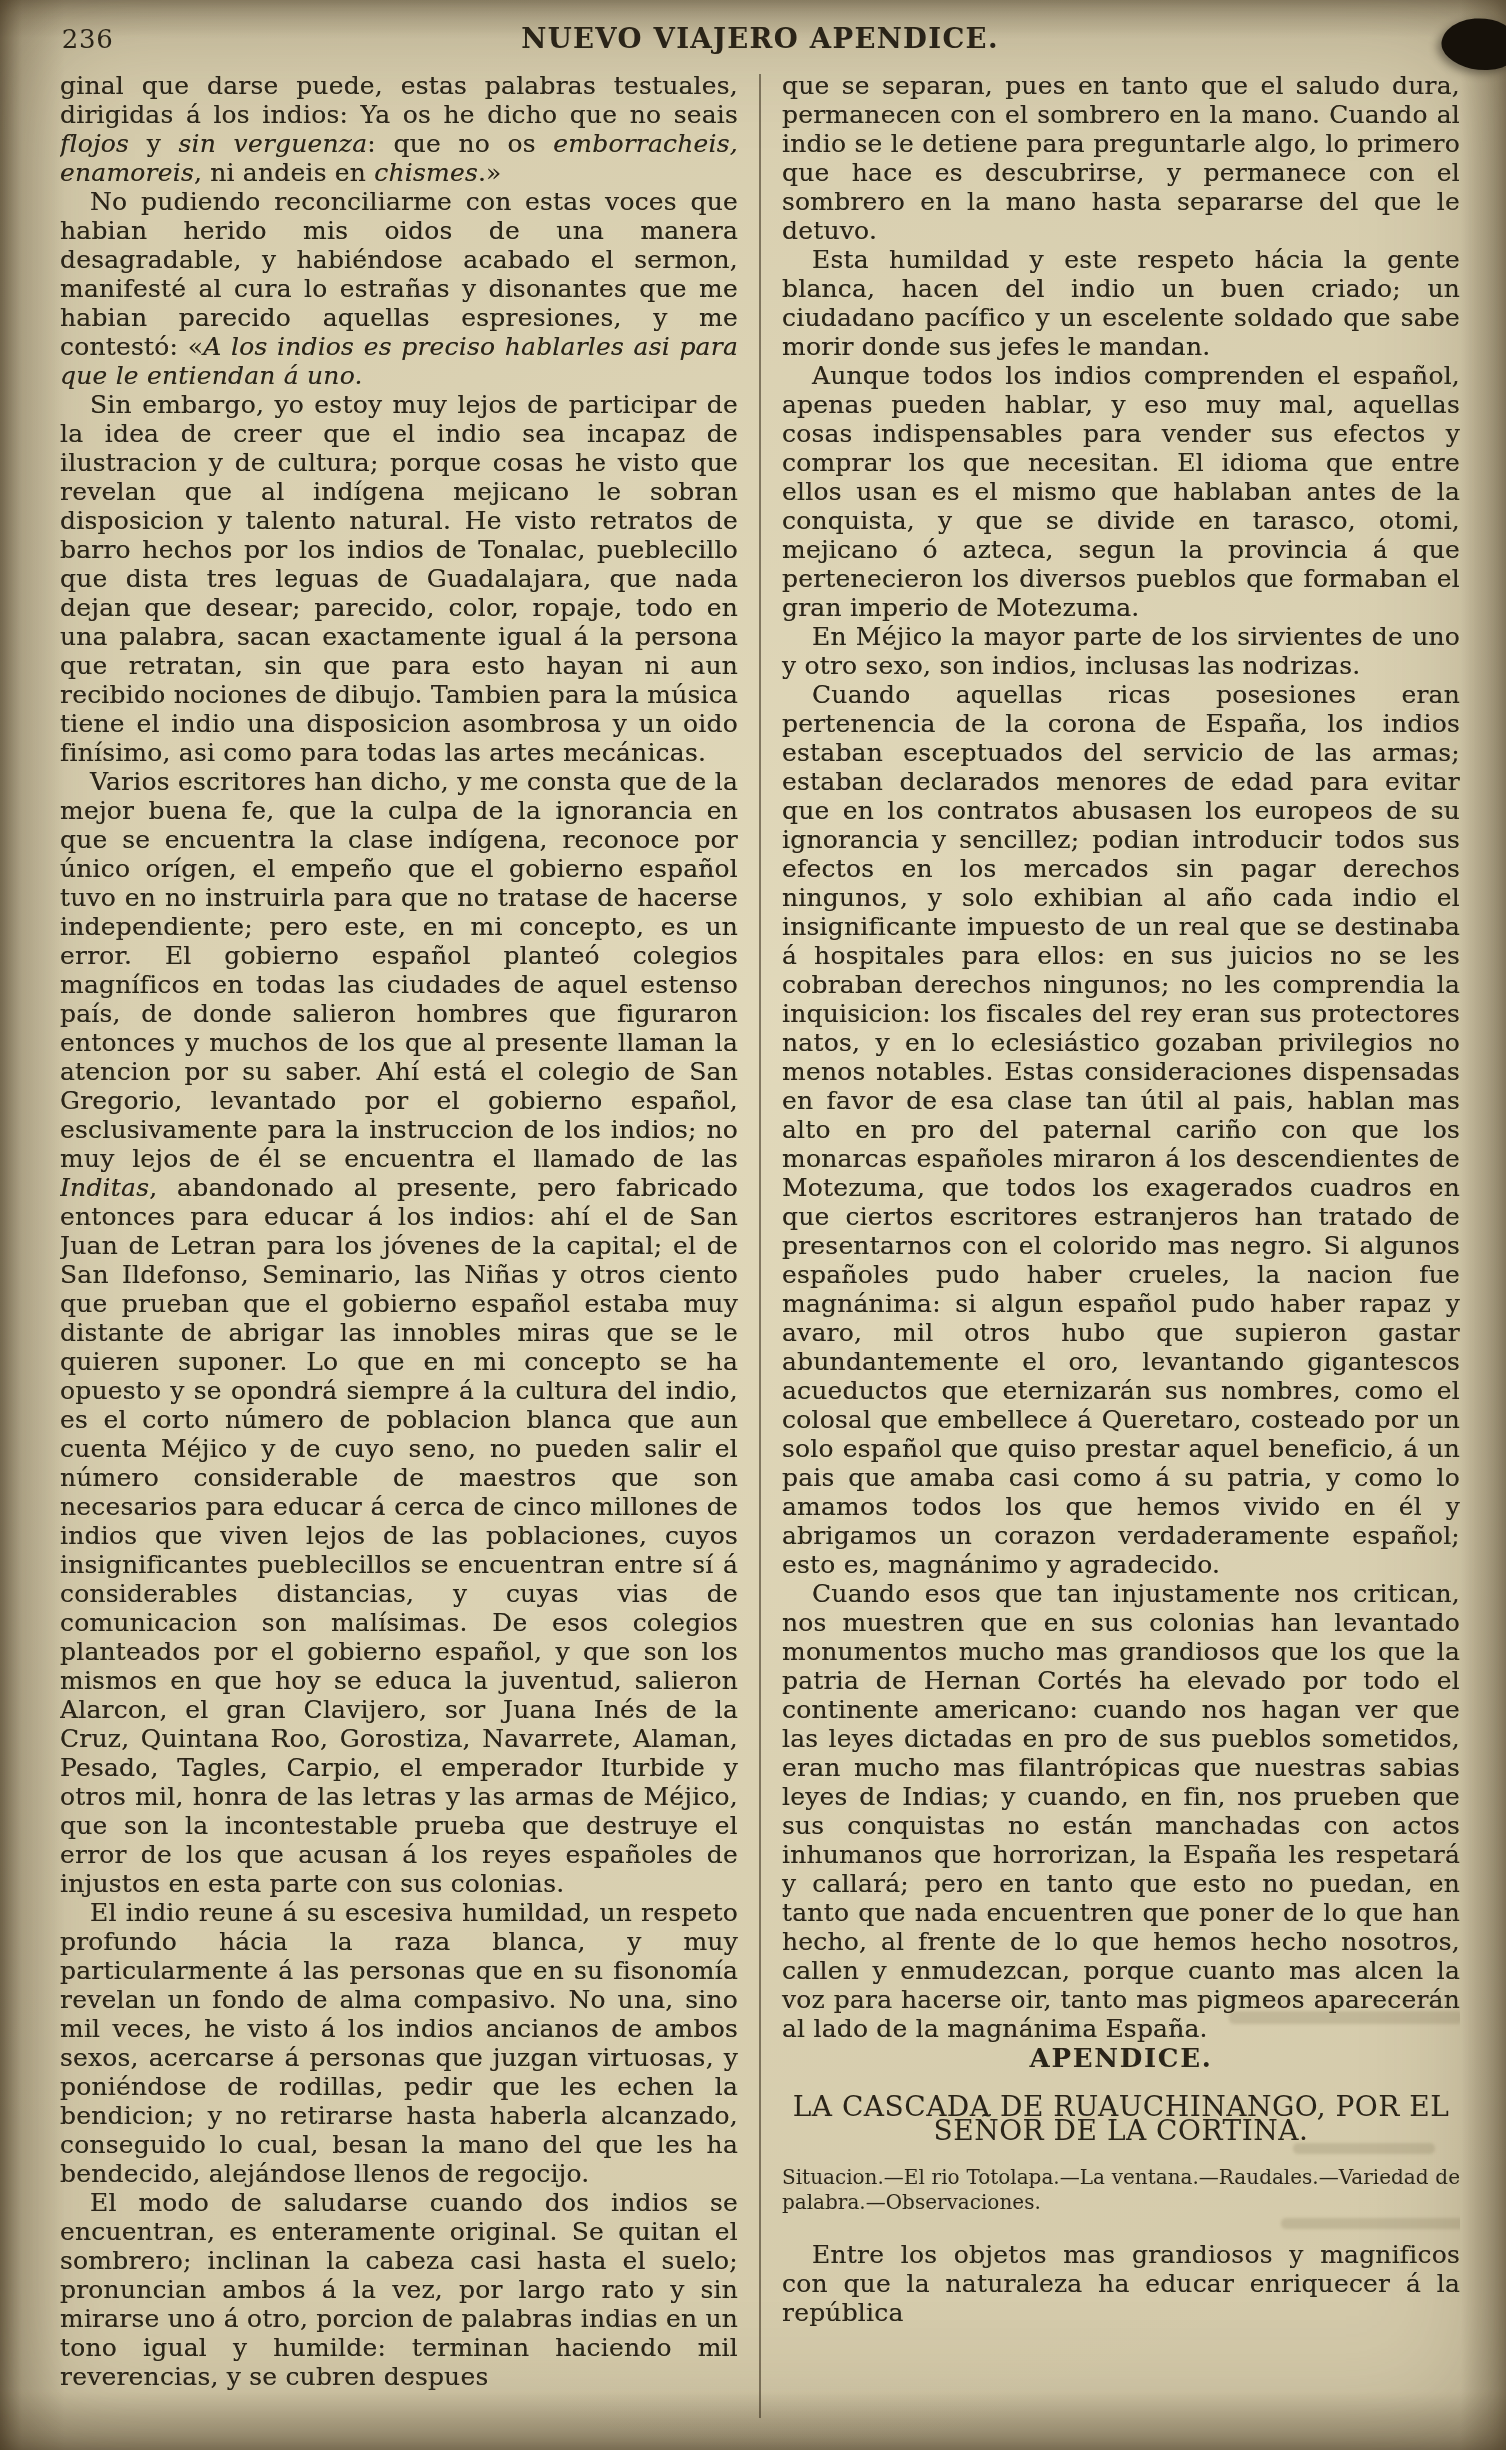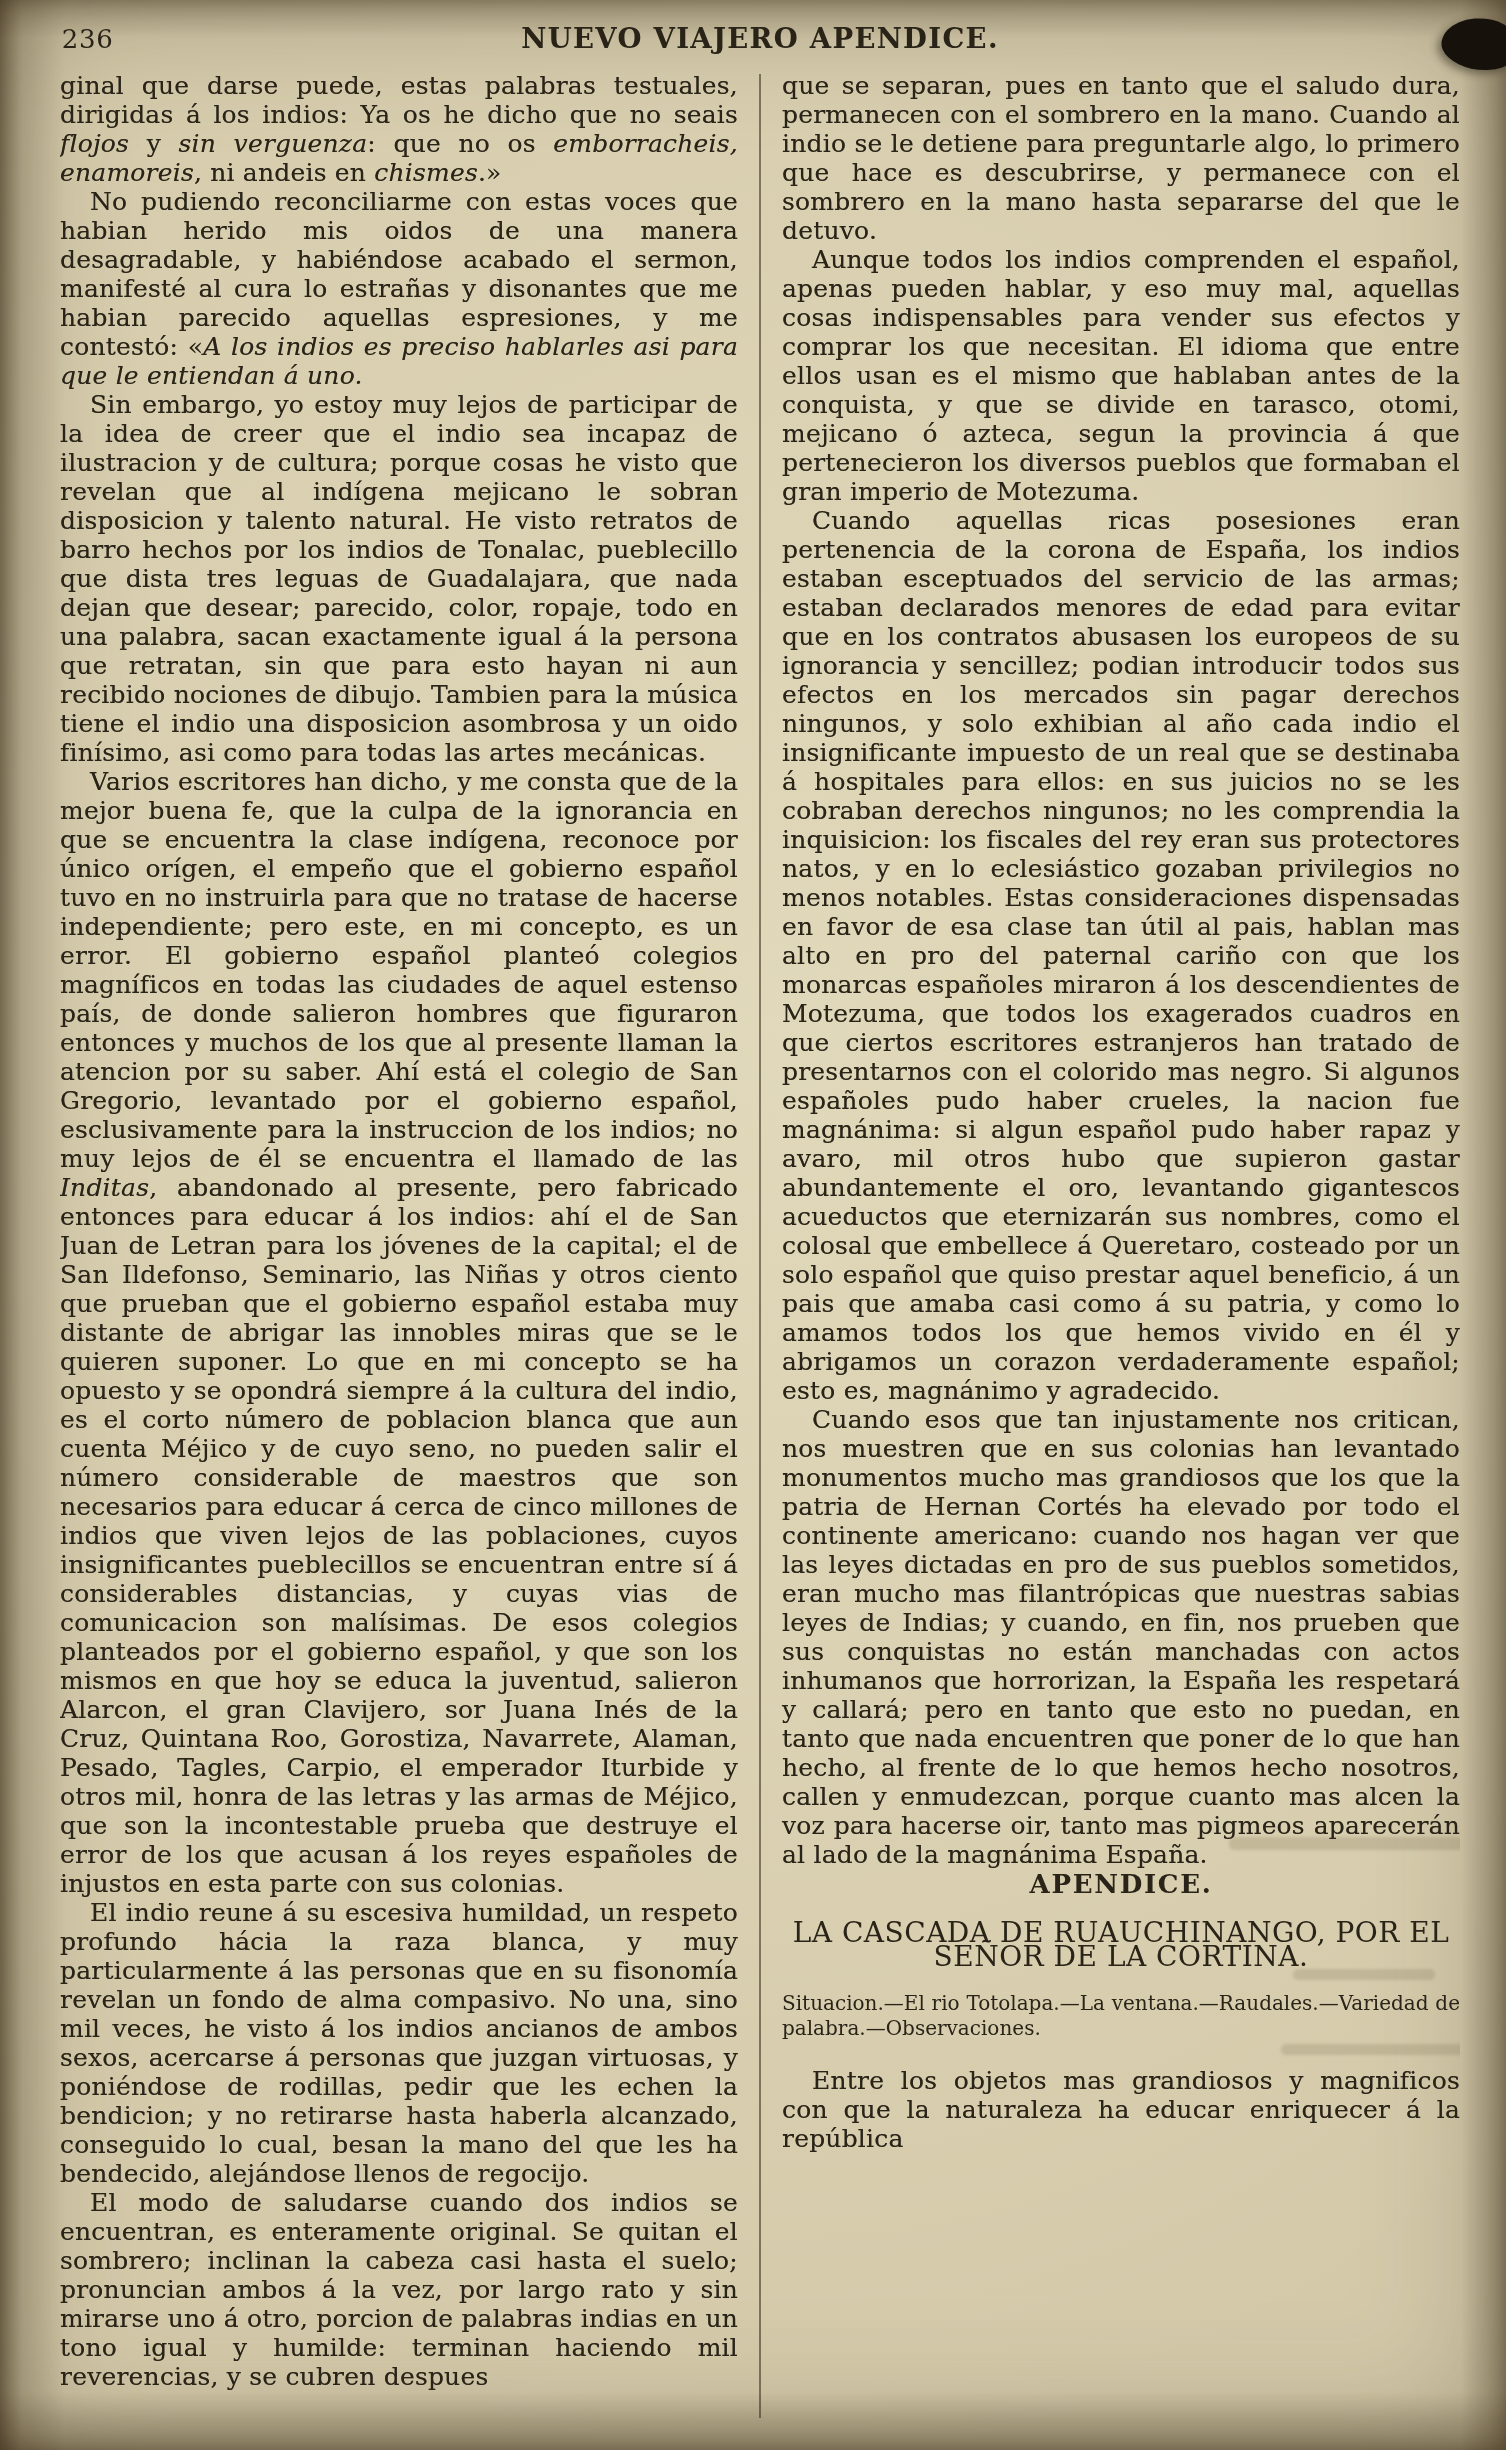--- a/index.html
+++ b/index.html
@@ -112,21 +112,23 @@
             <p class="para indent">Sin embargo, yo estoy muy lejos de participar de la idea de creer que el indio sea incapaz de ilustracion y de cultura; porque cosas he visto que revelan que al indígena mejicano le sobran disposicion y talento natural. He visto retratos de barro hechos por los indios de Tonalac, pueblecillo que dista tres leguas de Guadalajara, que nada dejan que desear; parecido, color, ropaje, todo en una palabra, sacan exactamente igual á la persona que retratan, sin que para esto hayan ni aun recibido nociones de dibujo. Tambien para la música tiene el indio una disposicion asombrosa y un oido finísimo, asi como para todas las artes mecánicas.</p>
             <p class="para indent">Varios escritores han dicho, y me consta que de la mejor buena fe, que la culpa de la ignorancia en que se encuentra la clase indígena, reconoce por único orígen, el empeño que el gobierno español tuvo en no instruirla para que no tratase de hacerse independiente; pero este, en mi concepto, es un error. El gobierno español planteó colegios magníficos en todas las ciudades de aquel estenso país, de donde salieron hombres que figuraron entonces y muchos de los que al presente llaman la atencion por su saber. Ahí está el colegio de San Gregorio, levantado por el gobierno español, esclusivamente para la instruccion de los indios; no muy lejos de él se encuentra el llamado de las <i>Inditas</i>, abandonado al presente, pero fabricado entonces para educar á los indios: ahí el de San Juan de Letran para los jóvenes de la capital; el de San Ildefonso, Seminario, las Niñas y otros ciento que prueban que el gobierno español estaba muy distante de abrigar las innobles miras que se le quieren suponer. Lo que en mi concepto se ha opuesto y se opondrá siempre á la cultura del indio, es el corto número de poblacion blanca que aun cuenta Méjico y de cuyo seno, no pueden salir el número considerable de maestros que son necesarios para educar á cerca de cinco millones de indios que viven lejos de las poblaciones, cuyos insignificantes pueblecillos se encuentran entre sí á considerables distancias, y cuyas vias de comunicacion son malísimas. De esos colegios planteados por el gobierno español, y que son los mismos en que hoy se educa la juventud, salieron Alarcon, el gran Clavijero, sor Juana Inés de la Cruz, Quintana Roo, Gorostiza, Navarrete, Alaman, Pesado, Tagles, Carpio, el emperador Iturbide y otros mil, honra de las letras y las armas de Méjico, que son la incontestable prueba que destruye el error de los que acusan á los reyes españoles de injustos en esta parte con sus colonias.</p>
             <p class="para indent">El indio reune á su escesiva humildad, un respeto profundo hácia la raza blanca, y muy particularmente á las personas que en su fisonomía revelan un fondo de alma compasivo. No una, sino mil veces, he visto á los indios ancianos de ambos sexos, acercarse á personas que juzgan virtuosas, y poniéndose de rodillas, pedir que les echen la bendicion; y no retirarse hasta haberla alcanzado, conseguido lo cual, besan la mano del que les ha bendecido, alejándose llenos de regocijo.</p>
             <p class="para indent">El modo de saludarse cuando dos indios se encuentran, es enteramente original. Se quitan el sombrero; inclinan la cabeza casi hasta el suelo; pronuncian ambos á la vez, por largo rato y sin mirarse uno á otro, porcion de palabras indias en un tono igual y humilde: terminan haciendo mil reverencias, y se cubren despues</p>
           </div>
       </div>
 
       <div class="col">
         <div>
             <p class="para">que se separan, pues en tanto que el saludo dura, permanecen con el sombrero en la mano. Cuando al indio se le detiene para preguntarle algo, lo primero que hace es descubrirse, y permanece con el sombrero en la mano hasta separarse del que le detuvo.</p>
+            <p class="para indent">Esta humildad y este respeto hácia la gente blanca, hacen del indio un buen criado; un ciudadano pacífico y un escelente soldado que sabe morir donde sus jefes le mandan.</p>
             <p class="para indent">Aunque todos los indios comprenden el español, apenas pueden hablar, y eso muy mal, aquellas cosas indispensables para vender sus efectos y comprar los que necesitan. El idioma que entre ellos usan es el mismo que hablaban antes de la conquista, y que se divide en tarasco, otomi, mejicano ó azteca, segun la provincia á que pertenecieron los diversos pueblos que formaban el gran imperio de Motezuma.</p>
+            <p class="para indent">En Méjico la mayor parte de los sirvientes de uno y otro sexo, son indios, inclusas las nodrizas.</p>
             <p class="para indent">Cuando aquellas ricas posesiones eran pertenencia de la corona de España, los indios estaban esceptuados del servicio de las armas; estaban declarados menores de edad para evitar que en los contratos abusasen los europeos de su ignorancia y sencillez; podian introducir todos sus efectos en los mercados sin pagar derechos ningunos, y solo exhibian al año cada indio el insignificante impuesto de un real que se destinaba á hospitales para ellos: en sus juicios no se les cobraban derechos ningunos; no les comprendia la inquisicion: los fiscales del rey eran sus protectores natos, y en lo eclesiástico gozaban privilegios no menos notables. Estas consideraciones dispensadas en favor de esa clase tan útil al pais, hablan mas alto en pro del paternal cariño con que los monarcas españoles miraron á los descendientes de Motezuma, que todos los exagerados cuadros en que ciertos escritores estranjeros han tratado de presentarnos con el colorido mas negro. Si algunos españoles pudo haber crueles, la nacion fue magnánima: si algun español pudo haber rapaz y avaro, mil otros hubo que supieron gastar abundantemente el oro, levantando gigantescos acueductos que eternizarán sus nombres, como el colosal que embellece á Queretaro, costeado por un solo español que quiso prestar aquel beneficio, á un pais que amaba casi como á su patria, y como lo amamos todos los que hemos vivido en él y abrigamos un corazon verdaderamente español; esto es, magnánimo y agradecido.</p>
             <p class="para indent">Cuando esos que tan injustamente nos critican, nos muestren que en sus colonias han levantado monumentos mucho mas grandiosos que los que la patria de Hernan Cortés ha elevado por todo el continente americano: cuando nos hagan ver que las leyes dictadas en pro de sus pueblos sometidos, eran mucho mas filantrópicas que nuestras sabias leyes de Indias; y cuando, en fin, nos prueben que sus conquistas no están manchadas con actos inhumanos que horrorizan, la España les respetará y callará; pero en tanto que esto no puedan, en tanto que nada encuentren que poner de lo que han hecho, al frente de lo que hemos hecho nosotros, callen y enmudezcan, porque cuanto mas alcen la voz para hacerse oir, tanto mas pigmeos aparecerán al lado de la magnánima España.</p>
           </div>
 
         <div class="apendice">
           <div class="smudge s1"></div>
           <div class="smudge s2"></div>
           <div class="smudge s3"></div>
           <h2 class="ap-head">APENDICE.</h2>
           <p class="ap-title">LA CASCADA DE RUAUCHINANGO, POR EL SEÑOR DE LA CORTINA.</p>

